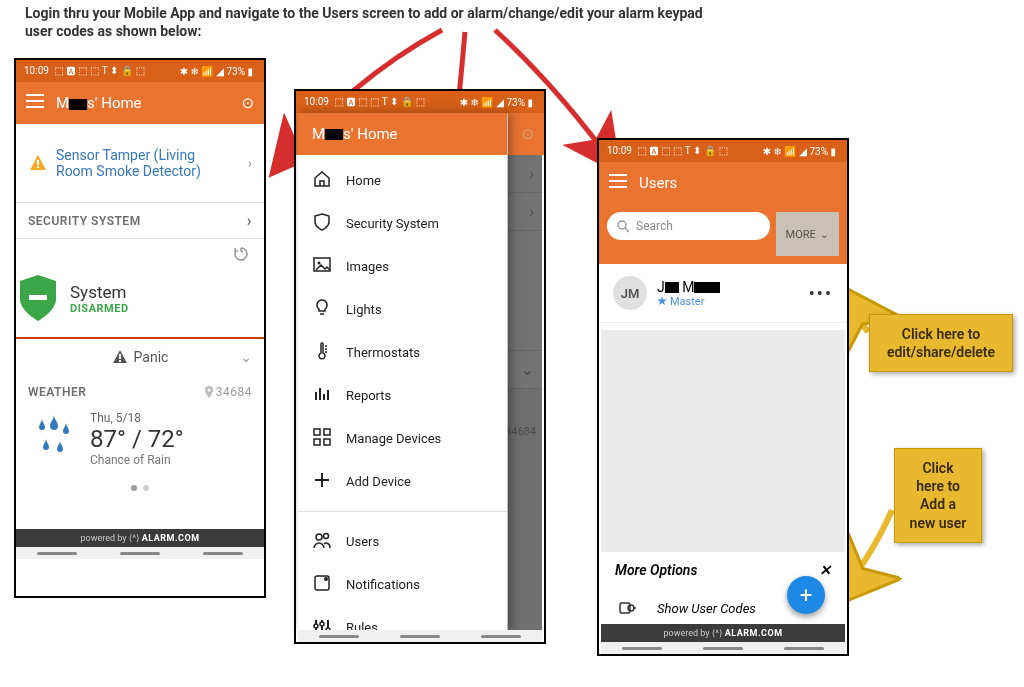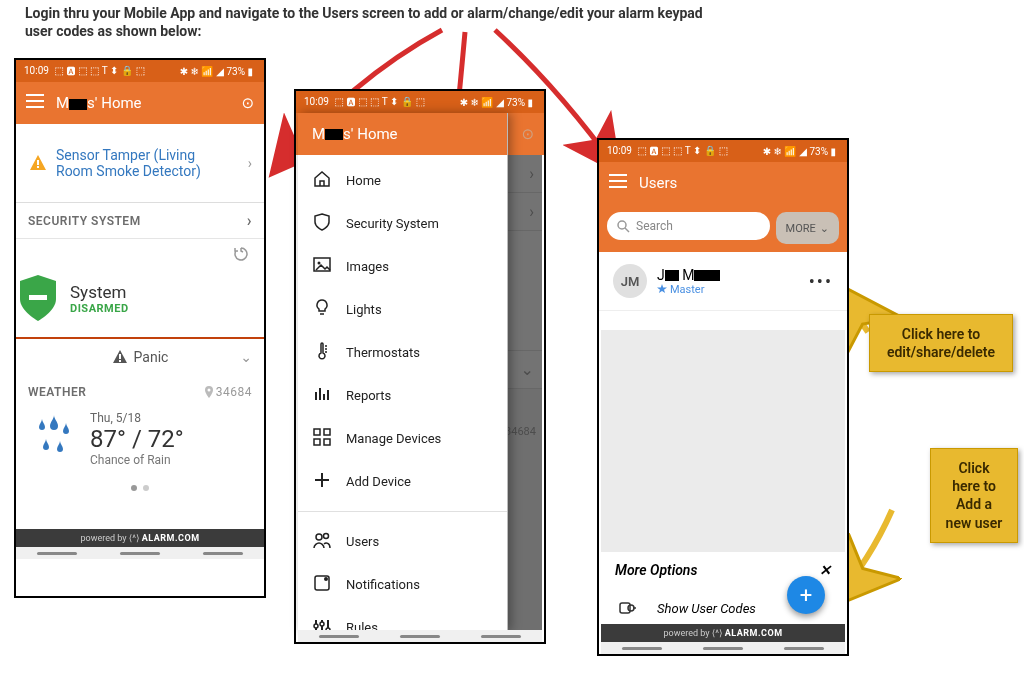--- a/index.html
+++ b/index.html
@@ -179,21 +179,21 @@
     display:flex; gap:6px; padding:8px;
     background:#e97430;
   }
   .search-in {
     flex:1; background:#fff; border-radius:15px; height:28px;
     display:flex;align-items:center; padding:0 10px;
     color:#888; font-size:12px;
   }
   .morebtn {
     background:#c9c0b6; color:#555; font-size:11px;
-    height:32px; padding:8px 10px; border-radius:10px;
+    height:44px; padding:8px 10px; border-radius:1px;
     display:flex;align-items:center;gap:4px;
   }
   .user-row {
     display:flex; align-items:center;
     padding:12px 14px; background:#fff; border-bottom:1px solid #eee;
   }
   .avatar {
     width:34px;height:34px;border-radius:50%;
     background:#e0e0e0;color:#555;
     display:flex;align-items:center;justify-content:center;
@@ -243,21 +243,21 @@
     border:1px solid #c99900;
     color:#3a2a00;
     font-size:14px;
     font-weight:600;
     text-align:center;
     padding:10px 12px;
     line-height:1.3;
     box-shadow: 2px 2px 5px rgba(0,0,0,.35);
   }
   #callout1 { left:869px; top:314px; width:144px; }
-  #callout2 { left:930px; top:448px; width:88px; }
+  #callout2 { left:894px; top:448px; width:88px; }
 
   
   #arrows {
     position:absolute;
     left:0;top:0;width:1024px;height:687px;
     pointer-events:none;
   }
 
 </style>
 </head>

